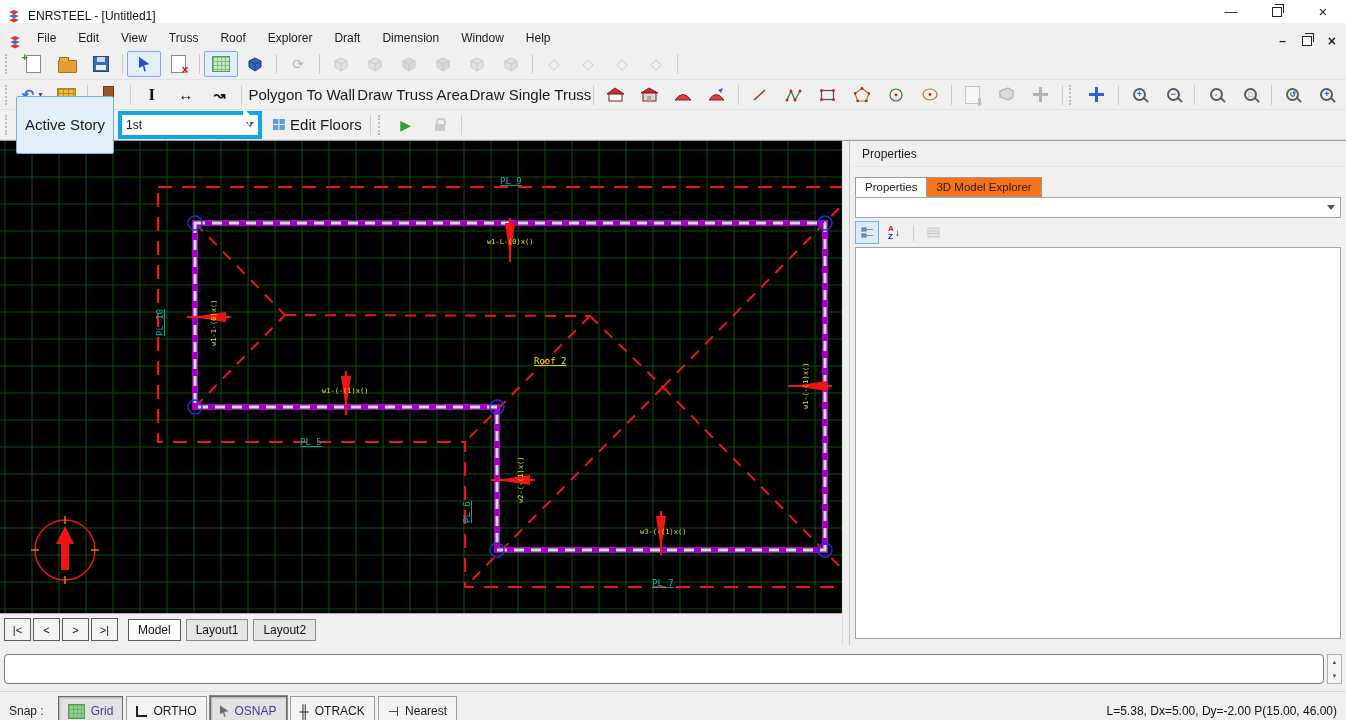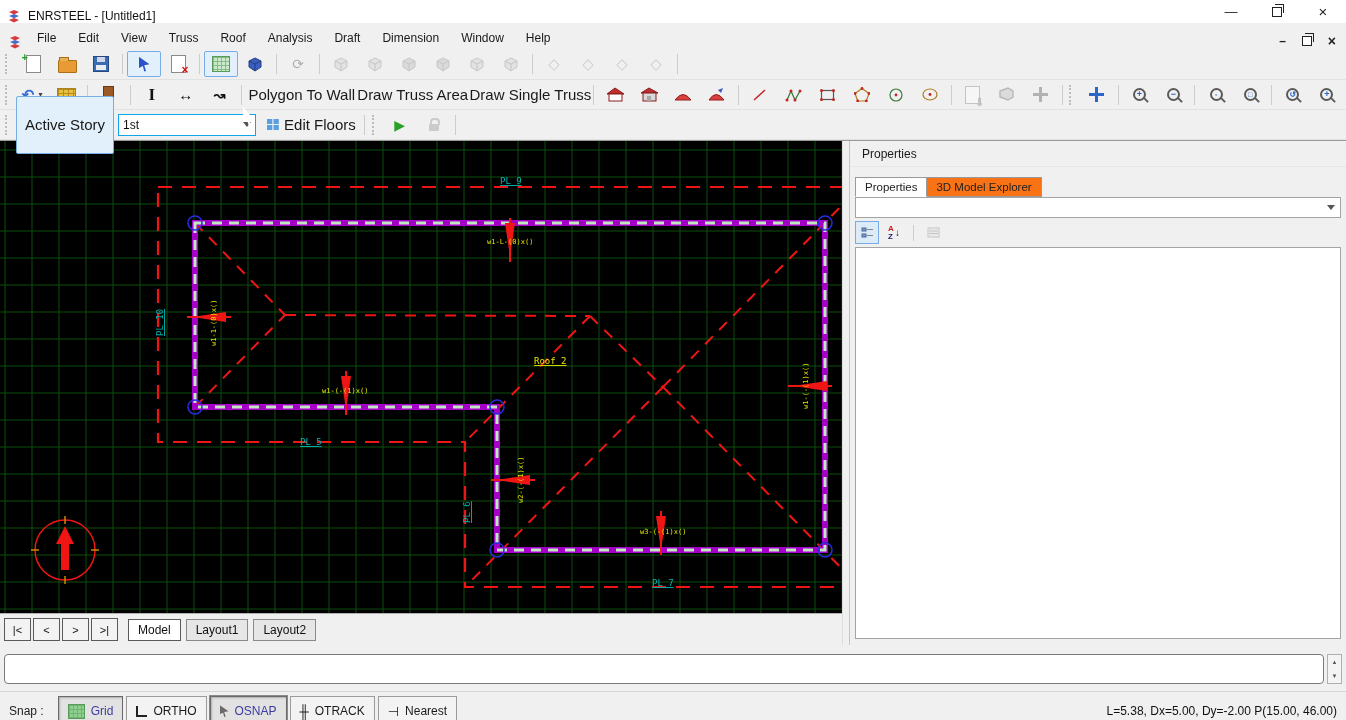--- a/index.html
+++ b/index.html
@@ -52,21 +52,21 @@
   .ibeam{font-family:"Liberation Serif",serif;font-size:17px;font-weight:bold;color:#111;line-height:1}
   .mag{width:9px;height:9px;border:2px solid #5a5a5a;border-radius:50%;position:relative}
   .mag::after{content:"";position:absolute;width:6px;height:2px;background:#5a5a5a;right:-5px;bottom:-2px;transform:rotate(45deg)}
   .mag .mg{position:absolute;left:50%;top:50%;transform:translate(-50%,-52%);font-size:9px;font-weight:bold;color:#2a62c2;line-height:1}
   .pancross{position:relative;width:15px;height:15px}
   .pancross::before{content:"";position:absolute;left:6px;top:0;width:3px;height:15px;background:#2c64c8}
   .pancross::after{content:"";position:absolute;left:0;top:6px;width:15px;height:3px;background:#2c64c8}
   .lockicon{width:10px;height:7px;background:#9a9a9a;border-radius:1px;position:relative;margin-top:6px}
   .lockicon::before{content:"";position:absolute;left:1px;top:-6px;width:6px;height:5px;border:2px solid #9a9a9a;border-bottom:none;border-radius:4px 4px 0 0}
   .caret{width:0;height:0;border-left:4px solid transparent;border-right:4px solid transparent;border-top:5px solid #555}
-  .combo{height:20px;background:#fff;border:1px solid #0ea5e9;display:flex;align-items:center;padding:0 4px;gap:4px}
+  .combo{height:20px;background:#fff;border:4px solid #0ea5e9;display:flex;align-items:center;padding:0 4px;gap:4px}
   .combo .val{flex:1;color:#111}
   .play{color:#2ba02b;font-size:14px;line-height:1}
 
   
   .main{display:flex;flex:none;height:504px;border-top:1px solid #9a9a9a}
   .canvas-col{width:842px;display:flex;flex-direction:column;flex:none}
   #cad-svg{display:block;width:1062px;height:472px;background:#000}
   .sheetbar{height:31px;background:#f0f0f0;border-top:1px solid #b0b0b0;display:flex;align-items:center;padding:0 4px;gap:2px}
   .navbtn{width:25px;height:21px;border:1px solid #5a5a5a;background:#f3f3f3;display:flex;align-items:center;justify-content:center;font-size:11px;color:#111}
   .sheet-tab{padding:3px 9px;border:1px solid #8a8a8a;background:#e6e6e6;color:#111;margin-left:3px}
@@ -144,21 +144,21 @@
     <svg width="14" height="14" viewBox="0 0 14 14" style="margin:0 4px">
       <path d="M2 3 L7 1 L12 3 L7 5.5 Z" fill="#d83a3a"></path>
       <path d="M2 7 L7 5 L12 7 L7 9.2 Z" fill="#4a6ac8"></path>
       <path d="M2 11 L7 9 L12 11 L7 13.4 Z" fill="#d83a3a"></path>
     </svg>
     <span class="menu-item">File</span>
     <span class="menu-item">Edit</span>
     <span class="menu-item">View</span>
     <span class="menu-item">Truss</span>
     <span class="menu-item">Roof</span>
-    <span class="menu-item">Analysis</span>
+    <span class="menu-item">Explorer</span>
     <span class="menu-item">Draft</span>
     <span class="menu-item">Dimension</span>
     <span class="menu-item">Window</span>
     <span class="menu-item">Help</span>
     <div class="mdi-controls">
       <span>–</span>
       <span class="restore-glyph"></span>
       <span style="font-size:14px">×</span>
     </div>
   </div>

